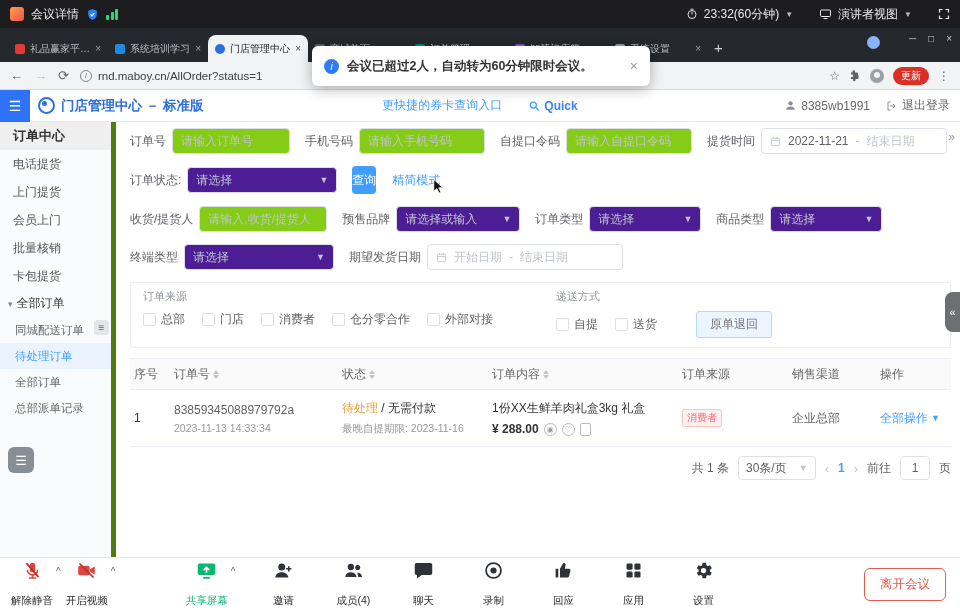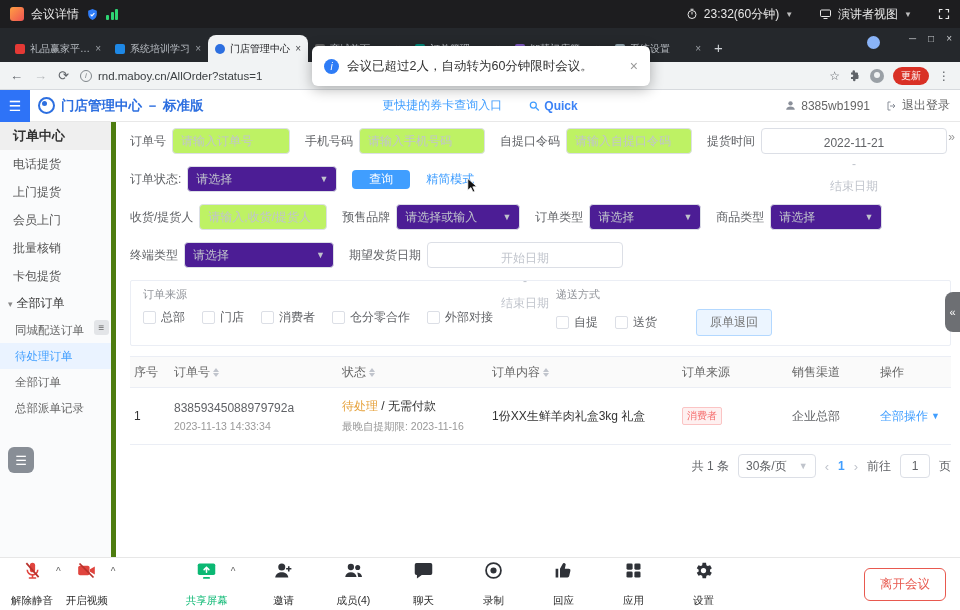--- a/index.html
+++ b/index.html
@@ -35,21 +35,21 @@
   .urlbox { flex:1; display:flex; align-items:center; gap:6px; font-size:11.5px; color:#3c4043; }
   .info-badge { width:12px; height:12px; border-radius:50%; border:1px solid #80868b; font-size:8px; color:#80868b; display:flex; align-items:center; justify-content:center; font-style:italic; }
   .tb-right { display:flex; align-items:center; gap:9px; }
   .avatar-dot { width:14px; height:14px; border-radius:50%; background:#9aa0a6; position:relative; }
   .avatar-dot:after { content:""; position:absolute; left:4px; top:3px; width:6px; height:6px; border-radius:50%; background:#f1f3f4; }
   .update-pill { background:#d93025; color:#fff; font-size:10px; padding:2px 8px; border-radius:10px; border:none; }
 
   
   .toast { position:absolute; left:312px; top:46px; width:338px; height:40px; background:#fff; border-radius:6px; box-shadow:0 3px 14px rgba(0,0,0,.3); display:flex; align-items:center; padding:0 12px; gap:8px; z-index:50; }
   .toast .info-i { width:15px; height:15px; border-radius:50%; background:#2e7cf6; color:#fff; font-size:10px; font-style:italic; display:flex; align-items:center; justify-content:center; flex:none; }
-  .toast .t-text { font-size:12.5px; color:#333; white-space:nowrap; }
+  .toast .t-text { font-size:12.5px; color:#333; white-space:nowrap;font-weight:bold; }
   .toast .t-close { margin-left:auto; color:#999; font-size:14px; }
 
   
   .site-header { height:32px; border-bottom:1px solid #e8e8e8; display:flex; align-items:center; position:relative; background:#fff; }
   .burger { width:30px; height:32px; background:#2e73f7; color:#fff; display:flex; align-items:center; justify-content:center; font-size:14px; flex:none; }
   .logo-ring { width:17px; height:17px; border-radius:50%; border:2px solid #2d6fe0; margin-left:8px; position:relative; }
   .logo-ring:after { content:""; position:absolute; left:2px; top:2px; width:5px; height:5px; border-radius:50%; background:#2d6fe0; }
   .site-title { color:#2d6fe0; font-weight:bold; font-size:13.5px; margin-left:6px; white-space:nowrap; }
   .header-center { position:absolute; left:50%; transform:translateX(-50%); display:flex; align-items:center; gap:26px; }
   .quick-link { color:#409eff; font-size:12px; }
@@ -68,27 +68,27 @@
   .sb-sub.active { color:#409eff; background:#eaf3ff; }
   .pin-ic { position:absolute; right:2px; top:198px; width:15px; height:15px; background:#e3e5e8; border-radius:3px; color:#666; font-size:10px; display:flex; align-items:center; justify-content:center; }
   .float-list { position:absolute; left:8px; top:325px; width:26px; height:26px; background:rgba(120,126,136,.88); border-radius:6px; color:#fff; font-size:13px; display:flex; align-items:center; justify-content:center; }
 
   .main { flex:1; padding:6px 18px 0 14px; position:relative; background:#fff; }
   .collapse-filters { position:absolute; right:14px; top:8px; color:#999; font-size:12px; }
 
   .f-row { display:flex; align-items:center; margin-bottom:12px; }
   .f-item { display:flex; align-items:center; margin-right:15px; }
   .f-label { font-size:12px; color:#606266; margin-right:6px; white-space:nowrap; }
-  .inp { height:26px; border:1px solid #dcdfe6; border-radius:4px; padding:0 8px; font-size:12px; color:#606266; background:#bef264; outline:none; }
+  .inp { height:26px; border:1px solid #dcdfe6; border-radius:4px; padding:0 8px; font-size:12px; color:#606266; background:#84cc16; outline:none; }
   .inp::placeholder { color:#c0c4cc; }
   .selectbox { height:26px; border:1px solid #dcdfe6; border-radius:4px; background:#4c1d95; display:flex; align-items:center; justify-content:space-between; padding:0 8px; font-size:12px; color:#c0c4cc; }
   .sel-caret { font-size:9px; color:#c0c4cc; margin-left:6px; }
-  .datebox { height:26px; border:1px solid #dcdfe6; border-radius:4px; background:#fff; display:flex; align-items:center; padding:0 8px; gap:7px; font-size:12px;flex-direction:column; }
+  .datebox { height:26px; border:1px solid #dcdfe6; border-radius:4px; background:#fff; display:flex; align-items:center; padding:0 8px; gap:7px; font-size:12px; }
   .date-val { color:#606266; } .date-ph { color:#c0c4cc; } .date-sep { color:#c0c4cc; }
-  .btn-primary { background:#409eff; color:#fff; border:none; border-radius:4px; height:19px; padding:0 17px; font-size:12px; }
+  .btn-primary { background:#409eff; color:#fff; border:none; border-radius:4px; height:28px; padding:0 0; font-size:12px; }
   .simple-link { color:#409eff; font-size:12px; position:relative; margin-left:16px; }
   .cursor-ic { position:absolute; right:-4px; top:7px; }
 
   .panel { border:1px solid #ebeef5; border-radius:2px; margin-top:2px; padding:6px 12px 9px; display:flex; gap:46px; }
   .p-label { font-size:11px; color:#909399; margin-bottom:7px; }
   .p-row { display:flex; align-items:center; }
   .cb-item { display:flex; align-items:center; gap:5px; margin-right:17px; }
   .cb { width:13px; height:13px; border:1px solid #dcdfe6; border-radius:2px; background:#fff; flex:none; }
   .cb-label { font-size:12px; color:#606266; white-space:nowrap; }
   .btn-plain { background:#ecf5ff; border:1px solid #b3d8ff; color:#737373; font-size:12px; border-radius:3px; padding:4px 13px; margin-left:22px; }
@@ -474,20 +474,26 @@
         <div class="cell">
           <div style="color:#606266">83859345088979792a</div>
           <div class="sub-line">2023-11-13 14:33:34</div>
         </div>
         <div class="cell">
           <div><span class="st-pending">待处理</span> <span class="st-pay">/ 无需付款</span></div>
           <div class="sub-line">最晚自提期限: 2023-11-16</div>
         </div>
         <div class="cell">
           <div>1份XX生鲜羊肉礼盒3kg 礼盒</div>
+          <div class="price-line">
+            <span class="price">¥ 288.00</span>
+            <span class="mini-circ">◉</span>
+            <span class="mini-circ">♡</span>
+            <span class="mini-sq"></span>
+          </div>
         </div>
         <div class="cell"><span class="tag-red">消费者</span></div>
         <div class="cell" style="color:#606266">企业总部</div>
         <div class="cell">
           <span class="op-link">
             <span>全部操作</span>
             <span class="op-caret">▼</span>
           </span>
         </div>
       </div>

